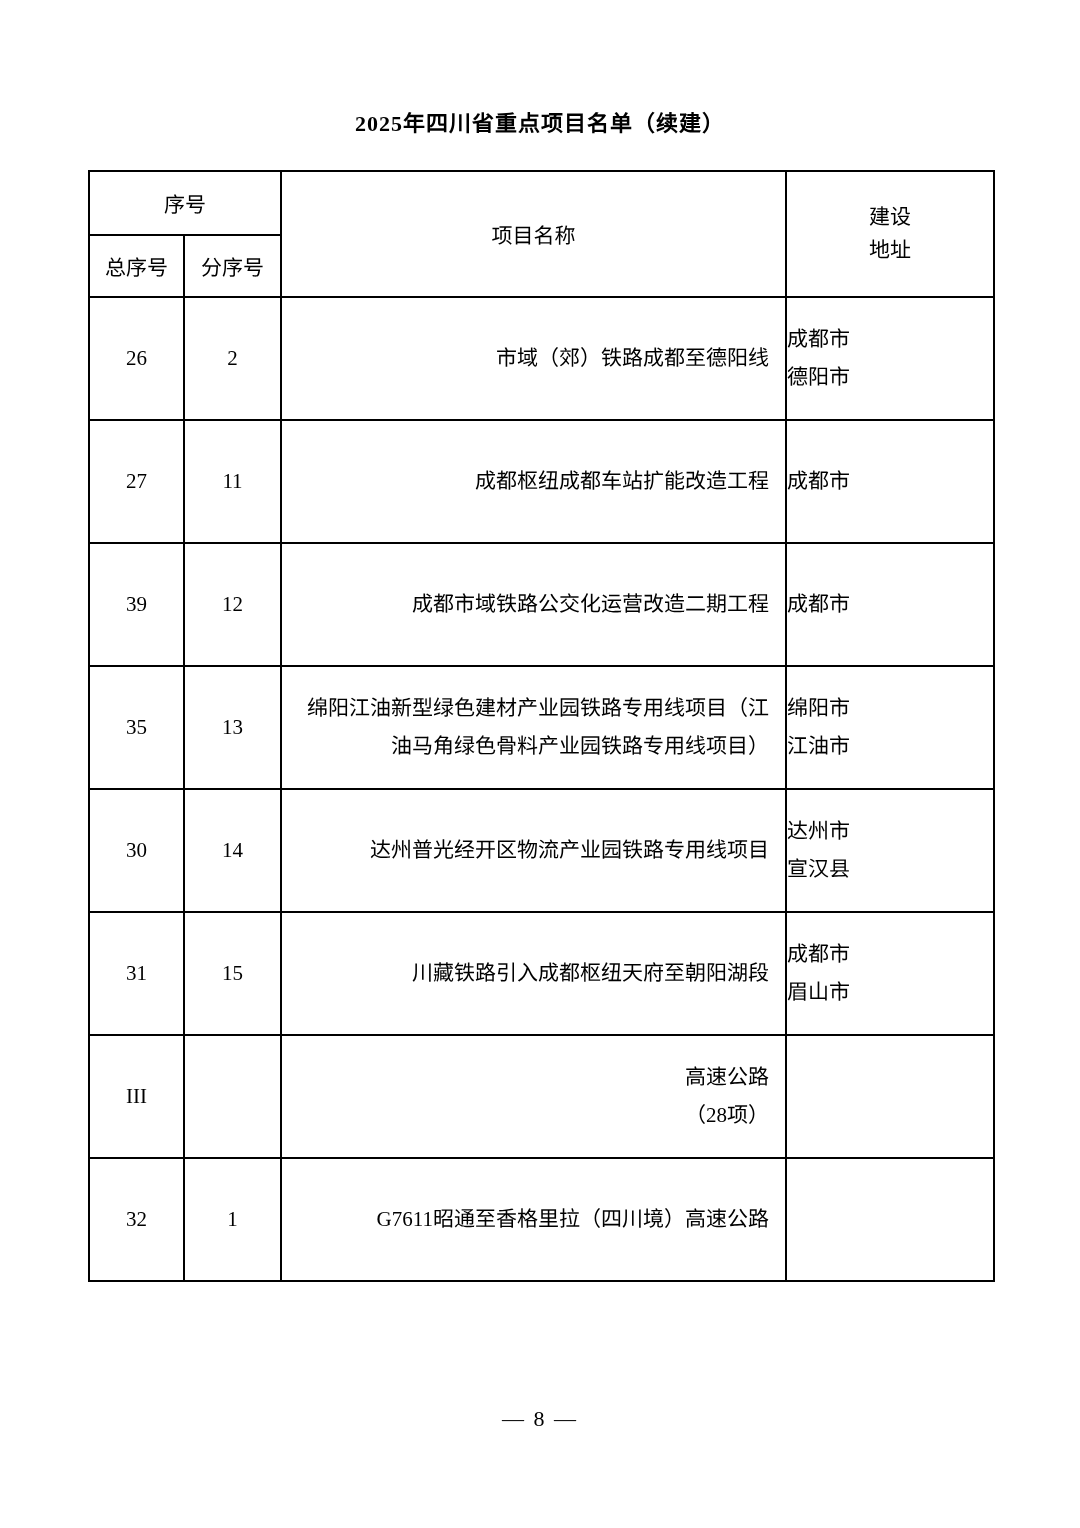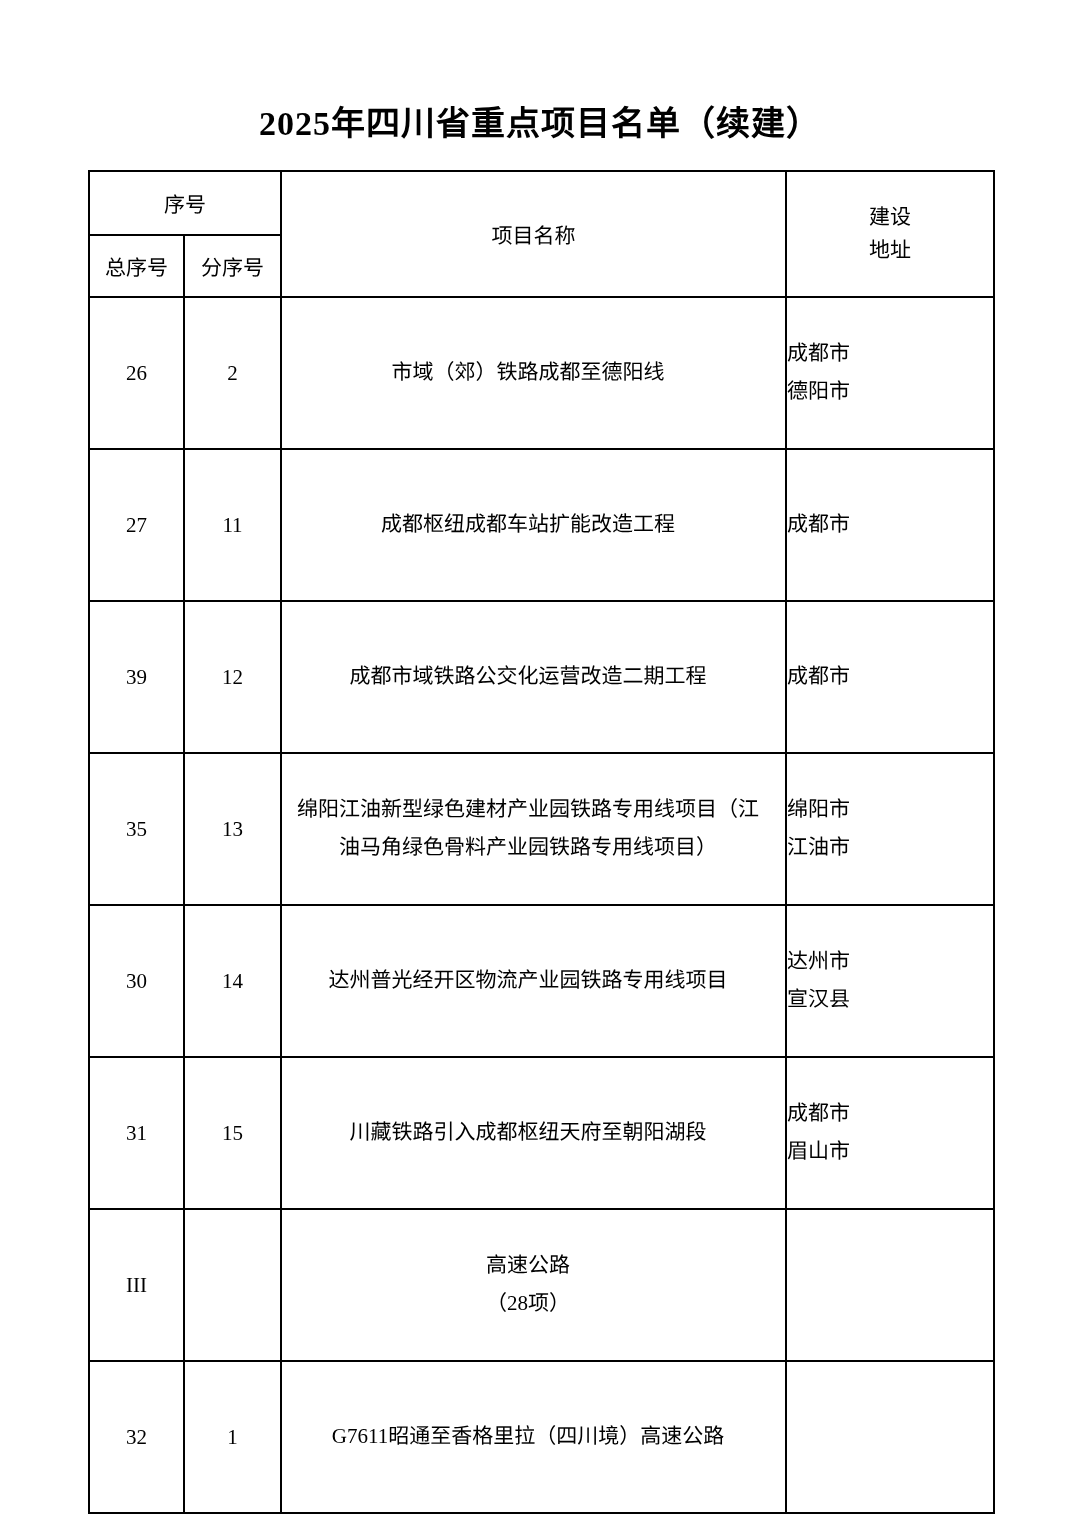--- a/index.html
+++ b/index.html
@@ -10,21 +10,21 @@
   body {
     width: 1080px;
     height: 1528px;
     color: #000000;
     font-family: "Liberation Serif", "DejaVu Serif", serif;
     position: relative;
   }
   .doc-title {
     padding-top: 102px;
     text-align: center;
-    font-size: 34px;
+    font-size: 22px;
     line-height: 44px;
     font-weight: 700;
     letter-spacing: 1px;
   }
   table.project-table {
     border-collapse: collapse;
     table-layout: fixed;
     width: 905px;
     margin: 24px 0 0 88px;
   }
@@ -32,24 +32,24 @@
   .project-table td {
     border: 2px solid #000000;
     font-size: 21px;
     font-weight: 400;
     vertical-align: middle;
     padding: 0;
     overflow: hidden;
   }
   .project-table thead tr.head-row-1 { height: 64px; }
   .project-table thead tr.head-row-2 { height: 62px; }
-  .project-table tbody tr { height: 152px; }
+  .project-table tbody tr { height: 123px; }
   .cell-center { text-align: center; }
   td.cell-name {
-    text-align: center;
+    text-align: right;
     padding: 4px 16px 4px 5px;
     line-height: 1.8;
   }
   td.cell-loc {
     text-align: left;
     line-height: 1.8;
   }
   th.header-loc { line-height: 1.55; margin-top: 20px; }
   .page-footer {
     text-align: center;

